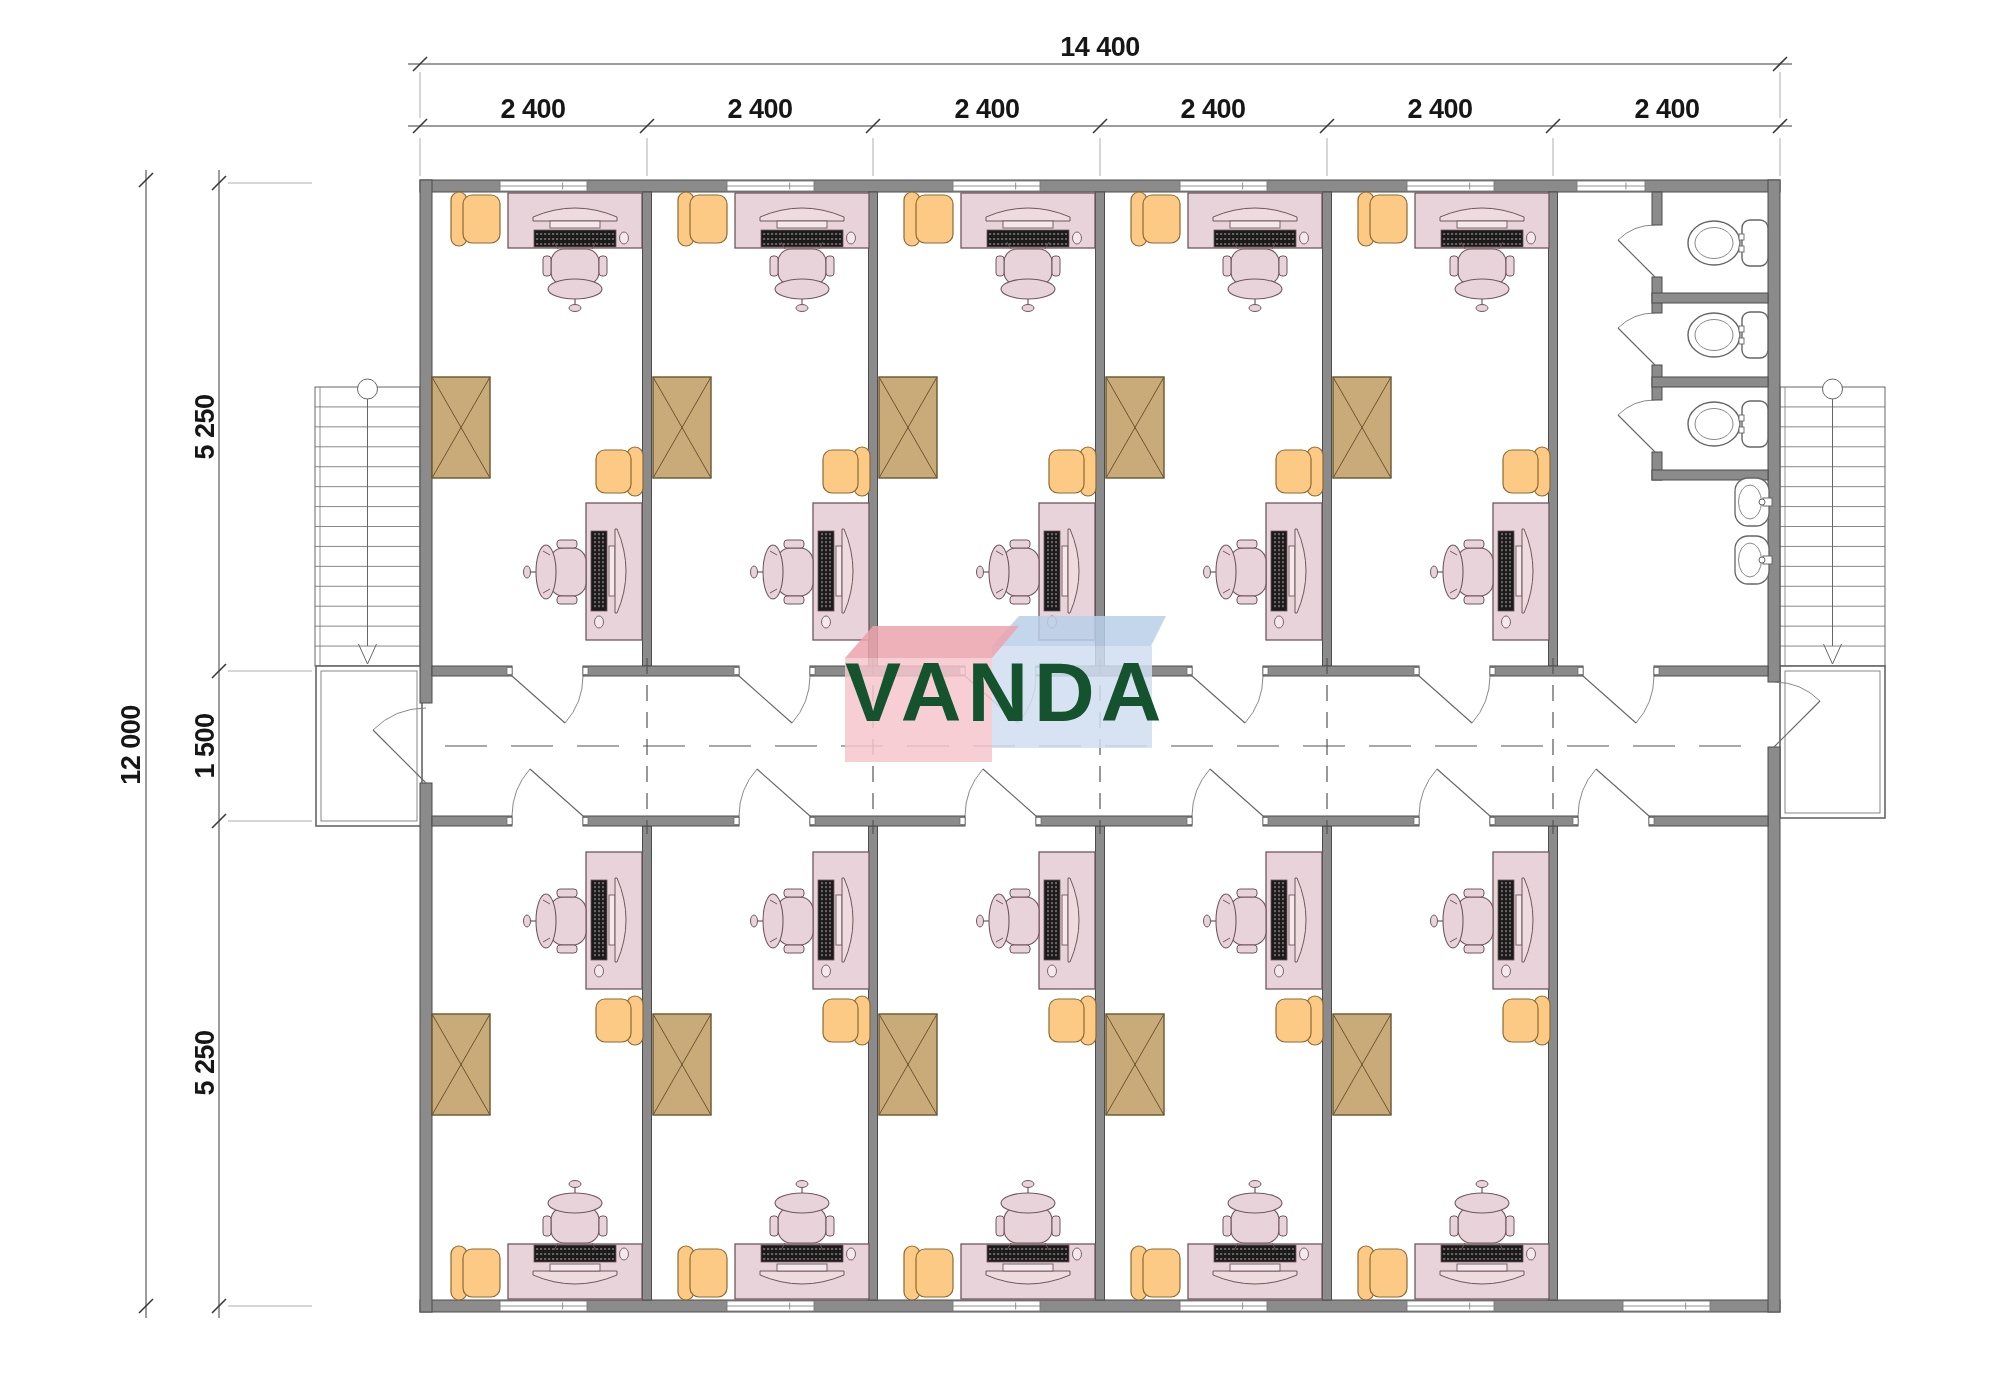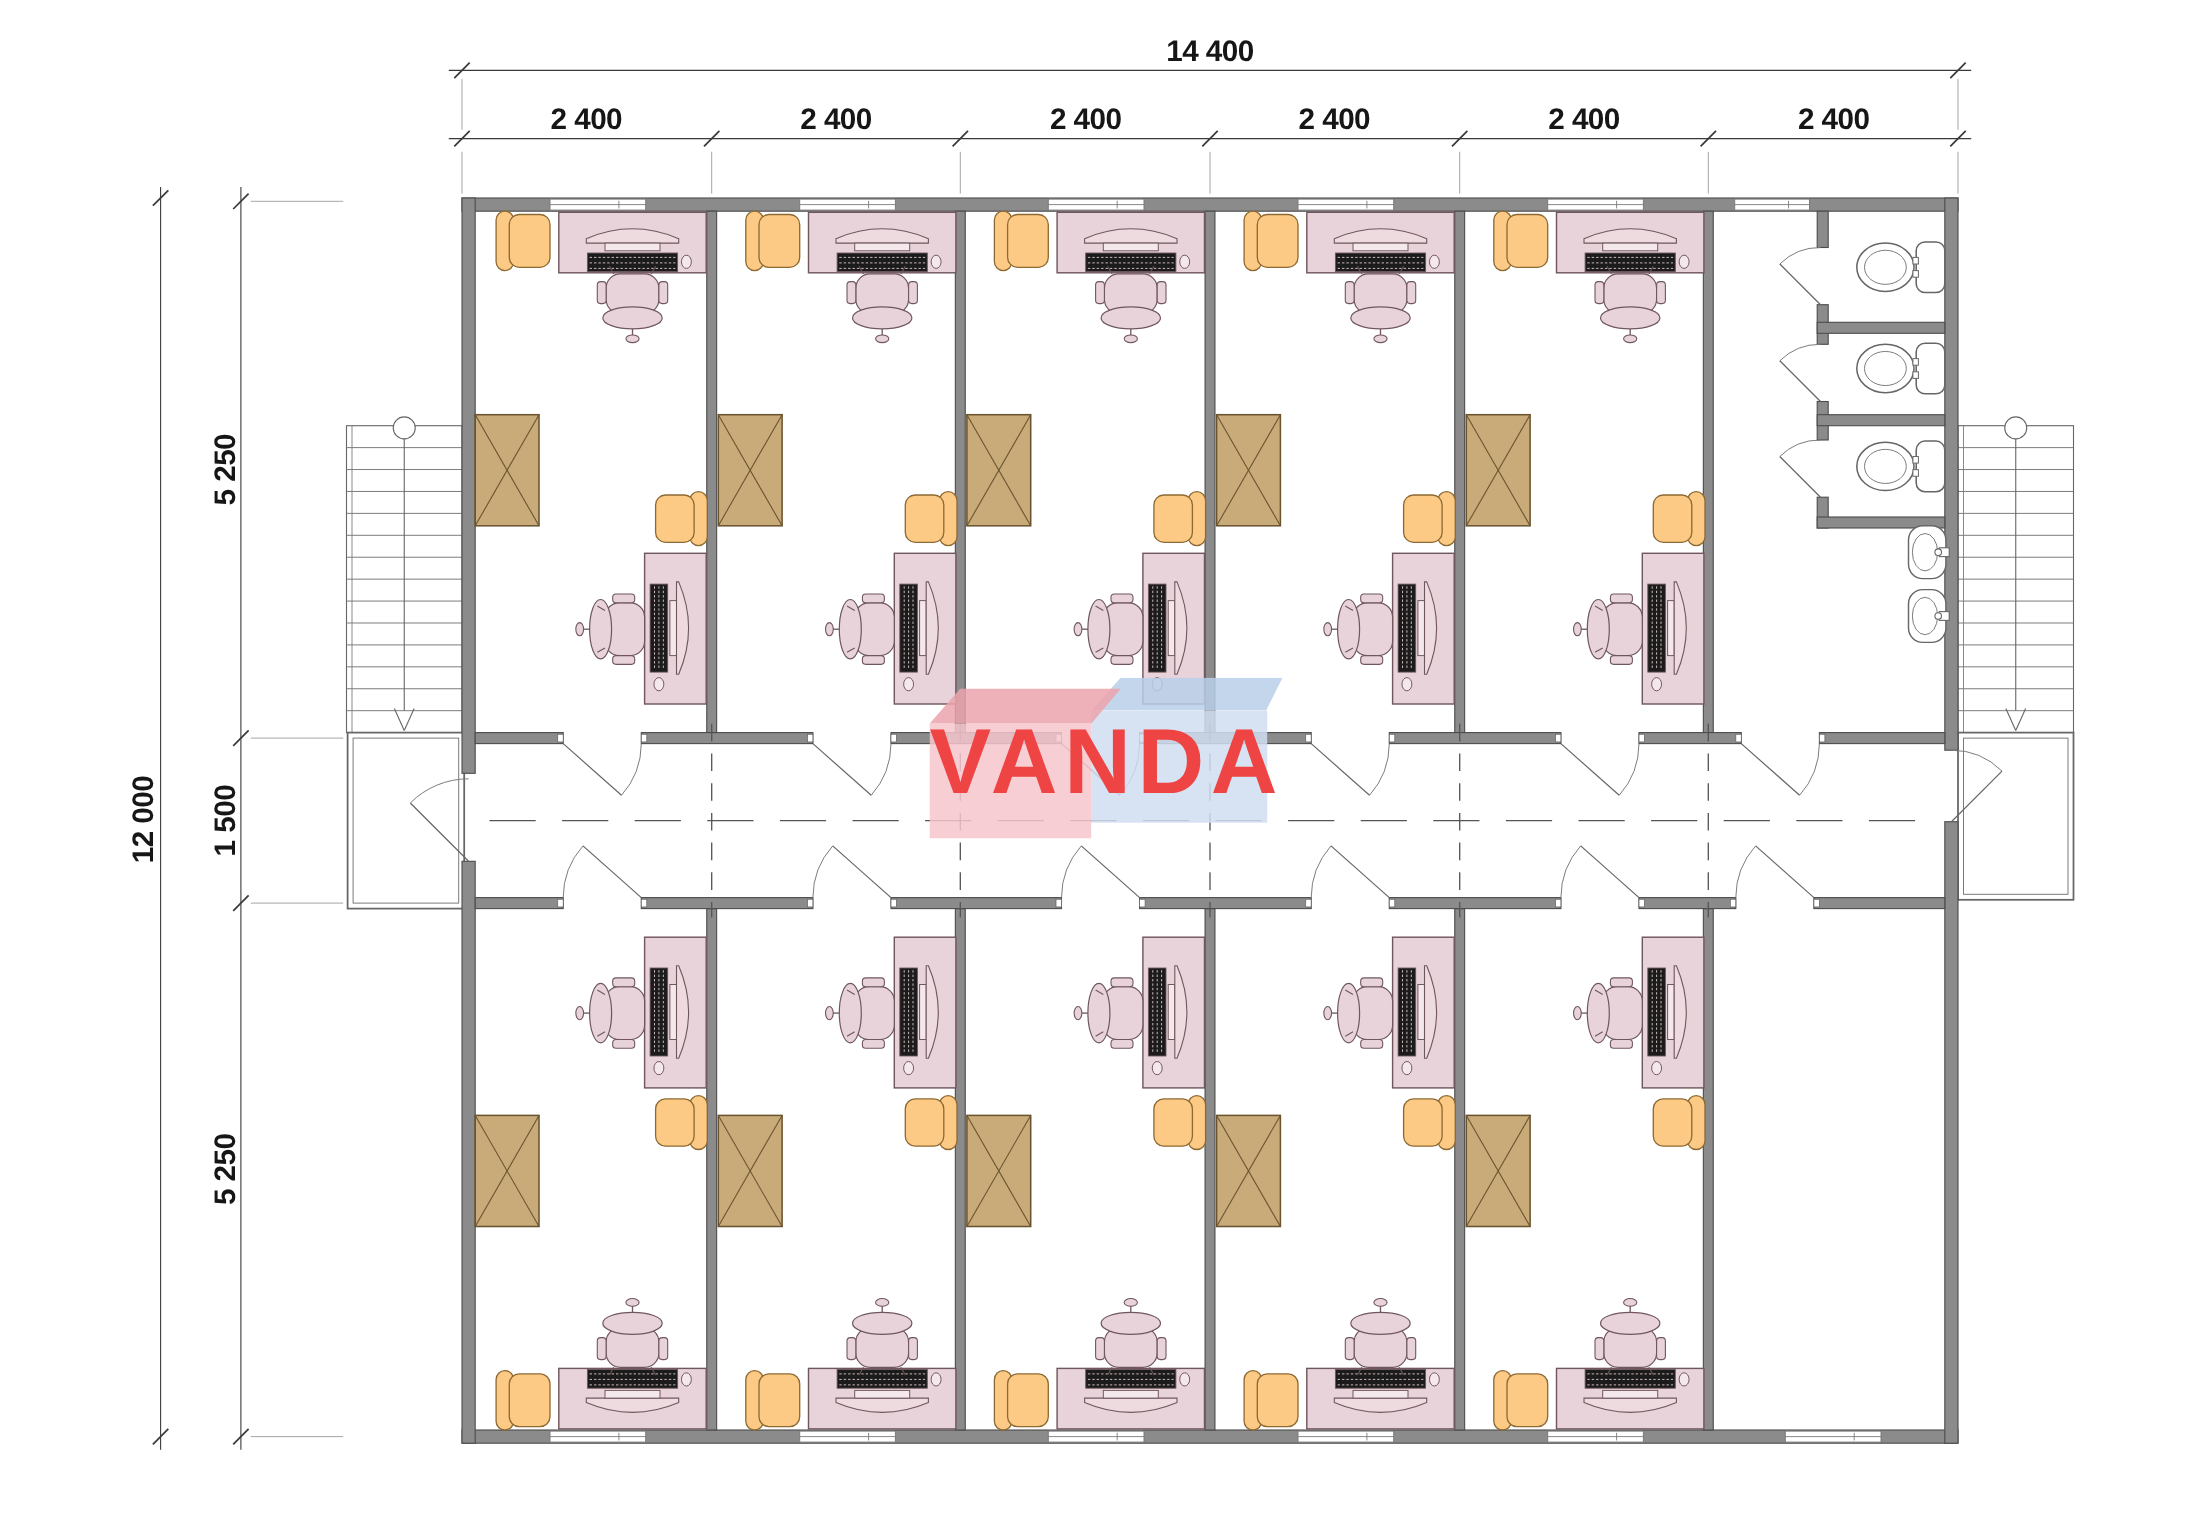--- a/index.html
+++ b/index.html
@@ -4,21 +4,21 @@
 <style>
   html,body{margin:0;padding:0;background:#ffffff;}
   .canvas{position:relative;width:1972px;height:1380px;background:#fff;overflow:hidden;
           font-family:"Liberation Sans", sans-serif;}
   svg{position:absolute;left:0;top:0;}
   .dim-label{position:absolute;transform:translate(-50%,-50%);font-size:27px;font-weight:700;
              color:#161616;white-space:nowrap;letter-spacing:-0.5px;}
   .dim-label.rot{transform:translate(-50%,-50%) rotate(-90deg);}
   #watermark{position:absolute;left:845px;top:616px;width:322px;height:148px;pointer-events:none;}
   .wm-face{position:absolute;left:0;top:0;width:322px;height:148px;opacity:0.85;}
-  .wm-text{position:absolute;left:0;top:34px;width:322px;text-align:center;color:#ef4444;
+  .wm-text{position:absolute;left:0;top:34px;width:322px;text-align:center;color:#14532d;
            font-size:84px;font-weight:700;letter-spacing:6px;line-height:84px;}
 </style>
 </head>
 <body>
 
 <div class="canvas">
 
   <svg id="plan" width="2000" height="1380" viewBox="0 0 2000 1380">
       <g>
         <line x1="408" y1="64" x2="1792" y2="64" stroke="#3a3a3a" stroke-width="1"></line>

